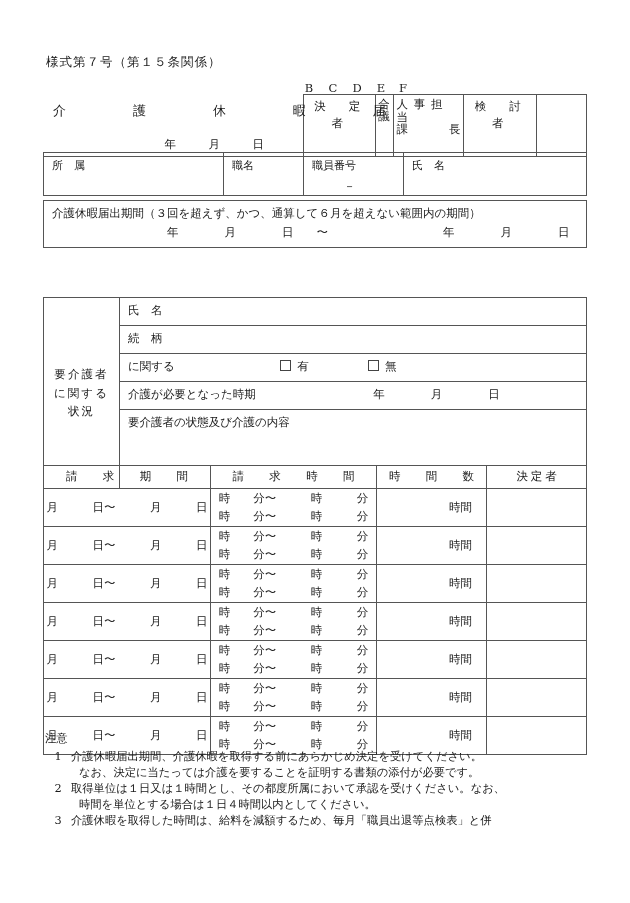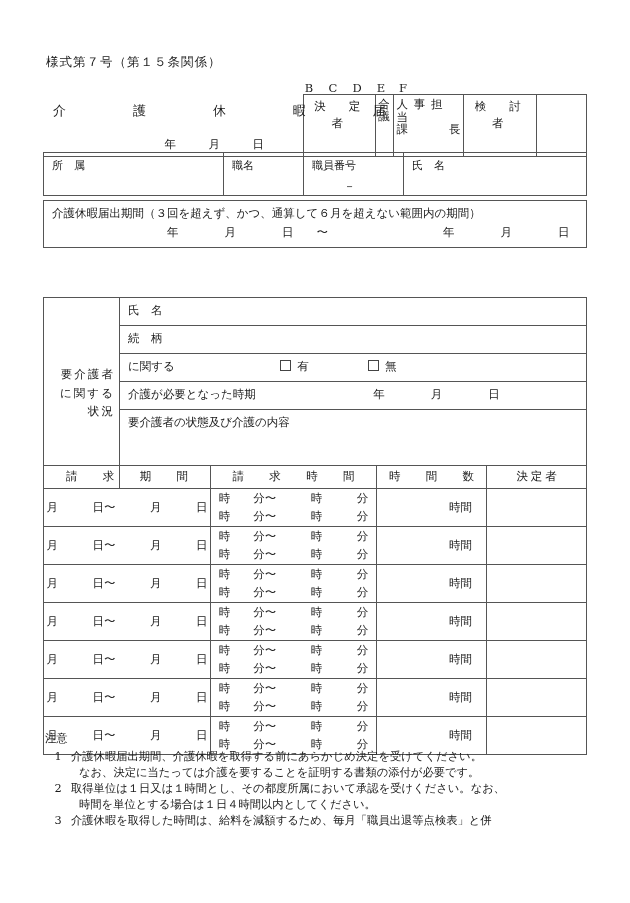--- a/index.html
+++ b/index.html
@@ -146,21 +146,21 @@
   .prev-row { white-space: pre; margin-top: 1px; }
 
   
   #tbl-care {
     left: 43px;
     top: 297px;
     width: 543px;
   }
   #tbl-care td { font-size: 11.5px; }
   .care-side {
-    text-align: right;
+    text-align: center;
     vertical-align: middle;
     padding: 0 4px;
     line-height: 1.65;
     letter-spacing: 0.18em;
     font-family: Liberation Serif, serif;
   }
   .care-cell { padding: 4px 0 4px 8px; }
   .chk {
     display: inline-block;
     width: 9px;

